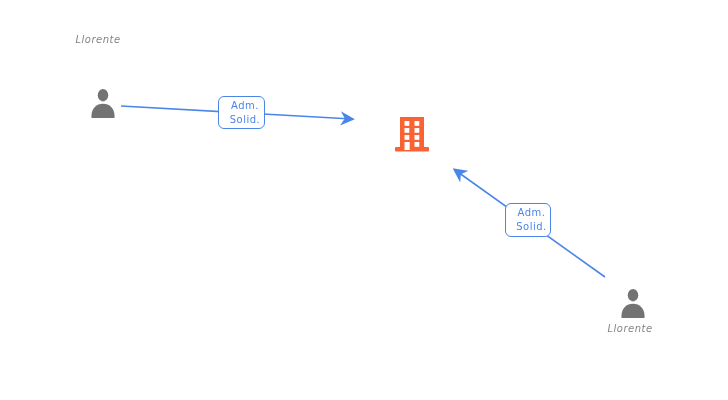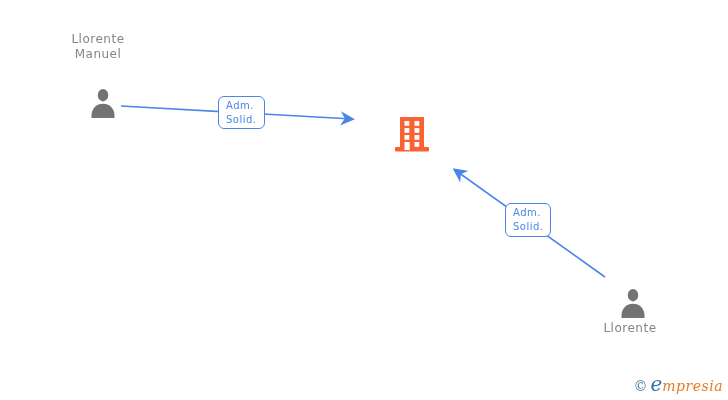--- a/index.html
+++ b/index.html
@@ -17,25 +17,26 @@
   }
   .links-svg {
     position: absolute;
     left: 0; top: 0;
     width: 728px; height: 400px;
   }
   .person-label {
     position: absolute;
     width: 120px;
     text-align: center;
-    font-size: 12px;
+    font-size: 10px;
     line-height: 15px;
     color: #858585;
     letter-spacing: 0.5px;
     cursor: pointer;
+    font-style: italic;
   }
   .person-icon {
     position: absolute;
     width: 28px;
     height: 30px;
     cursor: pointer;
   }
   .company-name {
     position: absolute;
     left: 340px;
@@ -61,20 +62,21 @@
     box-sizing: border-box;
     background: #ffffff;
     border: 1.5px solid #4a86e8;
     border-radius: 6px;
     color: #4a86e8;
     font-size: 10px;
     line-height: 14px;
     padding: 2px 0 0 7px;
     letter-spacing: 0.5px;
     cursor: pointer;
+    text-align: center;
   }
   .rel-box-1 { left: 218px; top: 96px; width: 47px; height: 33px; }
   .rel-box-2 { left: 505px; top: 203px; width: 46px; height: 34px; }
   .watermark {
     position: absolute;
     right: 5px;
     bottom: 4px;
     font-family: "DejaVu Serif", "Liberation Serif", serif;
     font-style: italic;
     white-space: nowrap;
@@ -106,21 +108,20 @@
       <marker id="arrowhead" viewBox="0 0 10 10" refX="8" refY="5" markerWidth="9" markerHeight="9" orient="auto">
         <path d="M0,0 L10,5 L0,10 L3,5 Z" fill="#4a86e8"></path>
       </marker>
     </defs>
     <line x1="121" y1="106" x2="352" y2="119" stroke="#4a86e8" stroke-width="1.6" marker-end="url(#arrowhead)"></line>
     <line x1="605" y1="277" x2="455" y2="170" stroke="#4a86e8" stroke-width="1.6" marker-end="url(#arrowhead)"></line>
   </svg>
 
   <div class="person-label" style="left:38px; top:32px;">
     <div>Llorente</div>
-    <div>Manuel</div>
   </div>
   <svg class="person-icon" style="left:89px; top:88px;" viewBox="0 0 28 30" xmlns="http://www.w3.org/2000/svg">
     <ellipse cx="14" cy="7.2" rx="5.2" ry="6.2" fill="#737373"></ellipse>
     <path d="M2.5,30 L2.5,27.5 C2.5,20.5 7.5,15.8 14,15.8 C20.5,15.8 25.5,20.5 25.5,27.5 L25.5,30 Z" fill="#737373"></path>
   </svg>
 
   <div class="rel-box rel-box-1">
     <div>Adm.</div>
     <div>Solid.</div>
   </div>
@@ -144,17 +145,14 @@
   </div>
 
   <svg class="person-icon" style="left:619px; top:288px;" viewBox="0 0 28 30" xmlns="http://www.w3.org/2000/svg">
     <ellipse cx="14" cy="7.2" rx="5.2" ry="6.2" fill="#737373"></ellipse>
     <path d="M2.5,30 L2.5,27.5 C2.5,20.5 7.5,15.8 14,15.8 C20.5,15.8 25.5,20.5 25.5,27.5 L25.5,30 Z" fill="#737373"></path>
   </svg>
   <div class="person-label" style="left:570px; top:321px;">
     <div>Llorente</div>
   </div>
 
-  <div class="watermark">
-    <span class="copy">©</span><span class="brand-e">e</span><span class="brand-rest">mpresia</span>
-  </div>
 
 </div>
 
 </body></html>

